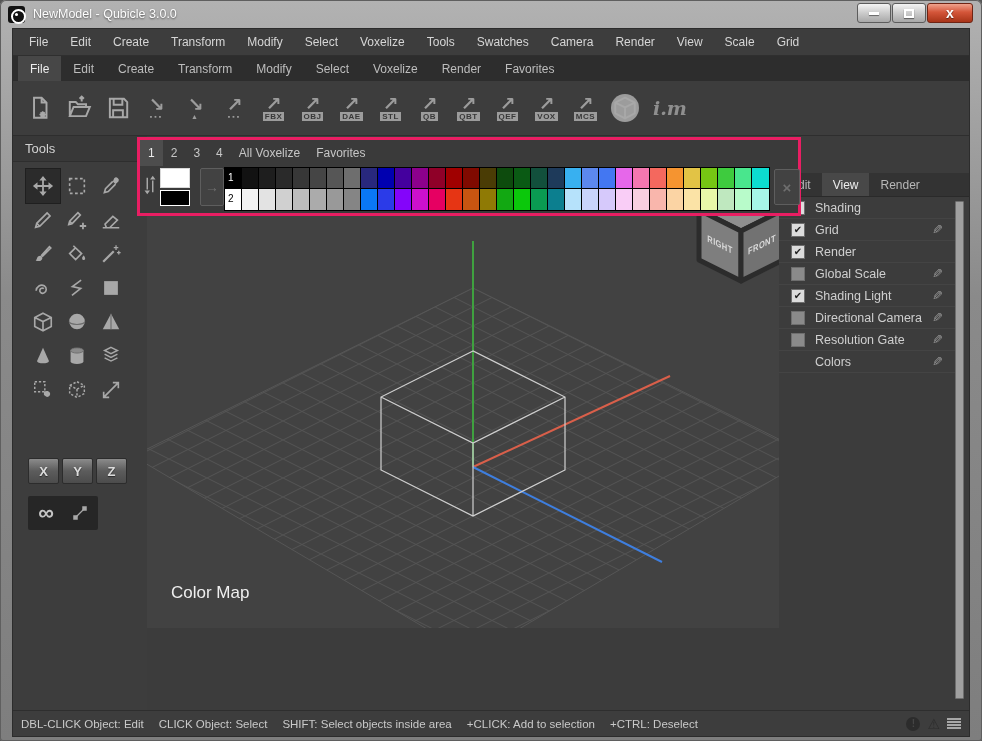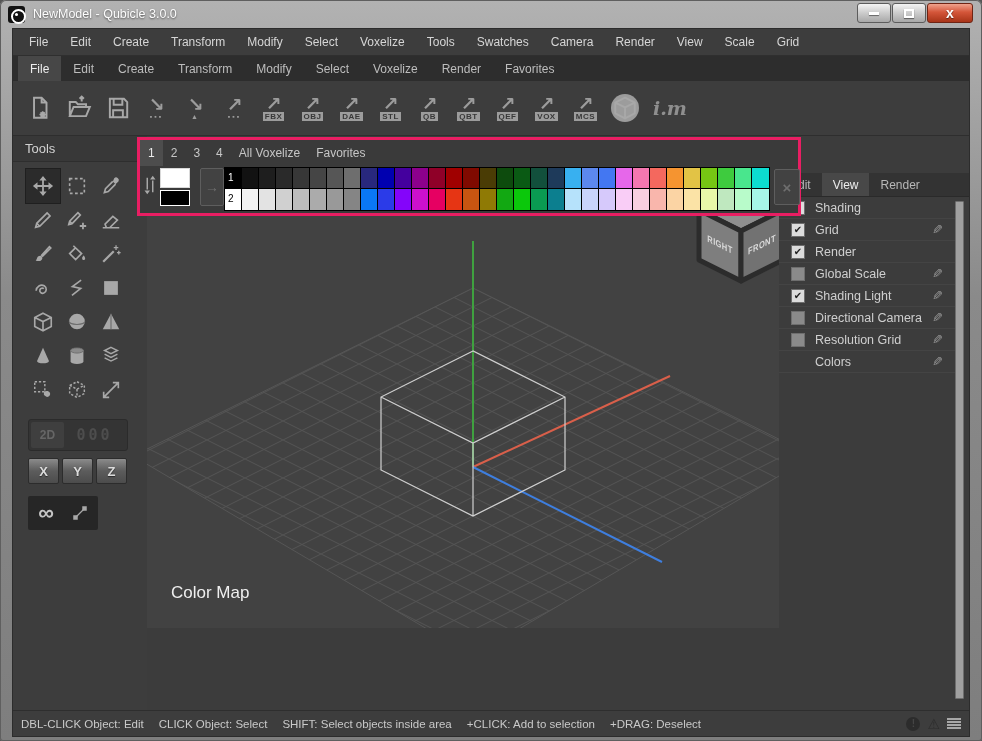--- a/index.html
+++ b/index.html
@@ -476,24 +476,20 @@
               <svg class="ic" viewBox="0 0 24 24">
                 <use href="#ic-selbox"></use>
               </svg>
             </div>
             <div class="tool-btn">
               <svg class="ic" viewBox="0 0 24 24">
                 <use href="#ic-resize"></use>
               </svg>
             </div>
           </div>
-        <div class="mode-row">
-          <span class="btn-2d">2D</span>
-          <span class="counter">000</span>
-        </div>
         <div class="axis-row" id="axisrow">
             <div class="axis-btn">X</div>
             <div class="axis-btn">Y</div>
             <div class="axis-btn">Z</div>
           </div>
         <div class="mask-row">
           <span class="mask-btn">
               <span class="inf">∞</span>
             </span>
           <span class="mask-btn">
@@ -574,21 +570,21 @@
               <span class="rp-label">Shading Light</span>
               <span class="pencil">✎</span>
             </div>
             <div class="rp-row">
               <span class="cb"></span>
               <span class="rp-label">Directional Camera</span>
               <span class="pencil">✎</span>
             </div>
             <div class="rp-row">
               <span class="cb"></span>
-              <span class="rp-label">Resolution Grid</span>
+              <span class="rp-label">Resolution Gate</span>
               <span class="pencil">✎</span>
             </div>
             <div class="rp-row">
               <span class="cb" style="visibility: hidden;"></span>
               <span class="rp-label">Colors</span>
               <span class="pencil">✎</span>
             </div>
           </div>
         <div class="rp-scroll"></div>
       </div>
@@ -695,21 +691,21 @@
         </div>
       </div>
     </div>
 
     <div class="statusbar">
       <span class="st-segs" id="stseg">
           <span class="st-seg">DBL-CLICK Object: Edit</span>
           <span class="st-seg">CLICK Object: Select</span>
           <span class="st-seg">SHIFT: Select objects inside area</span>
           <span class="st-seg">+CLICK: Add to selection</span>
-          <span class="st-seg">+DRAG: Deselect</span>
+          <span class="st-seg">+CTRL: Deselect</span>
         </span>
       <span class="st-icons">
         <span class="st-info">!</span>
         <span class="st-warn">⚠</span>
         <span class="st-bars">
             <i></i>
             <i></i>
             <i></i>
             <i></i>
           </span>

